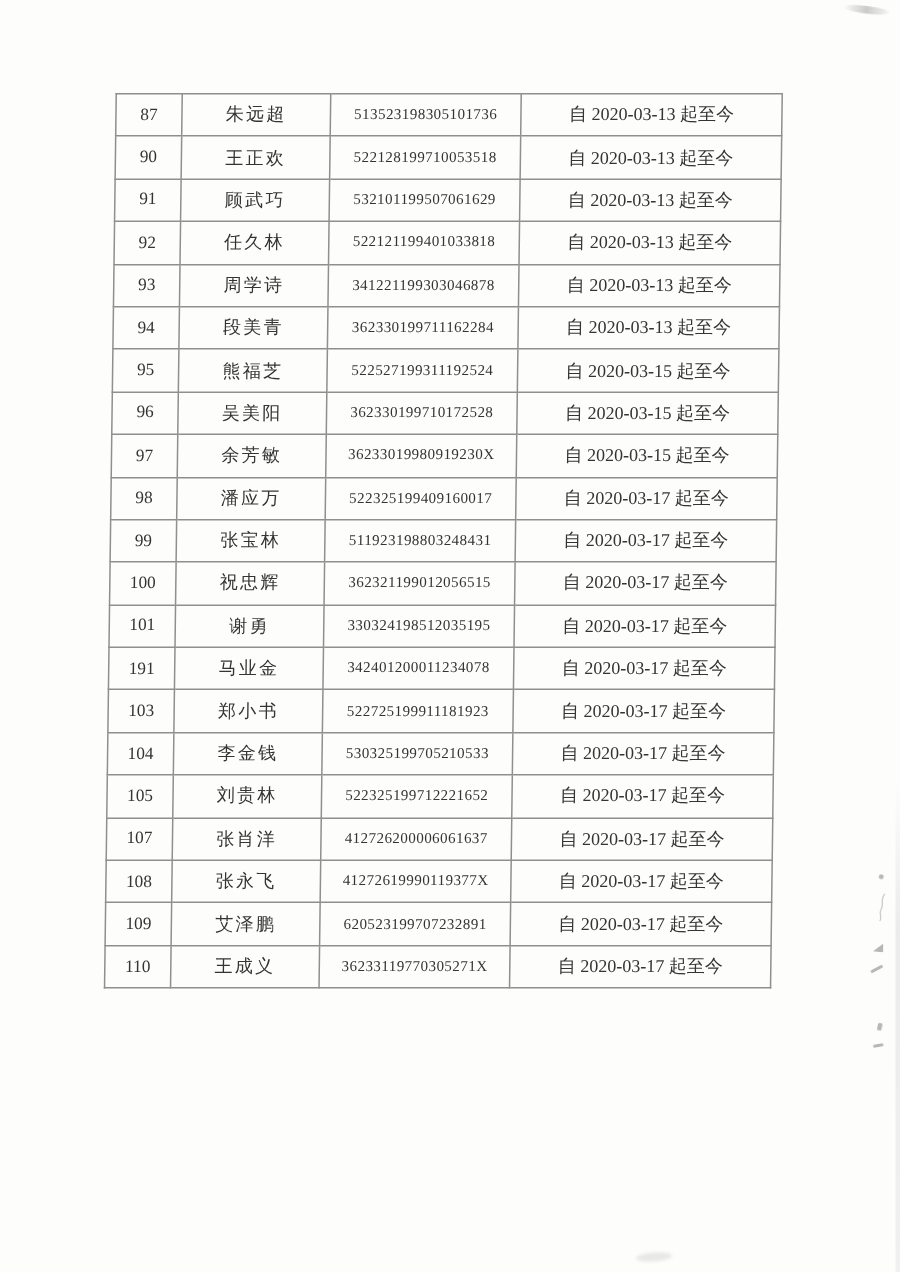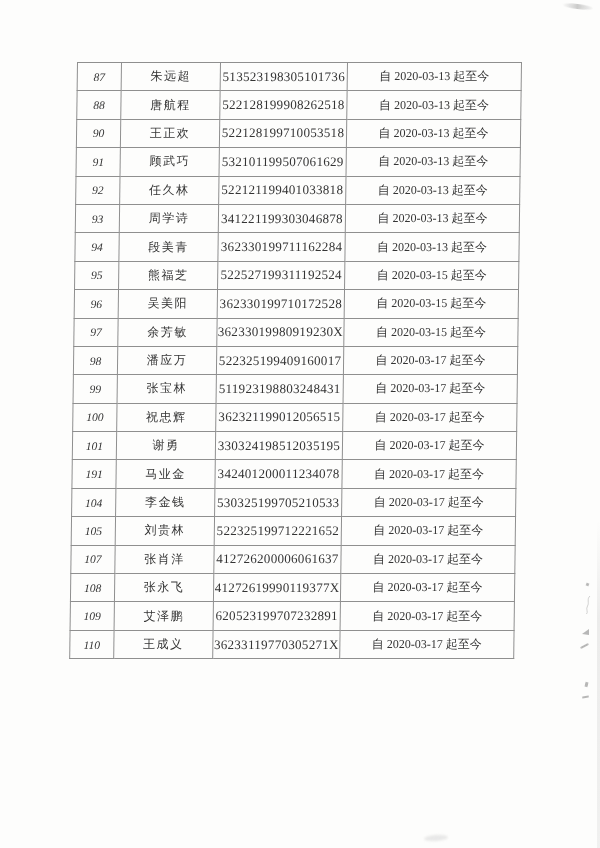--- a/index.html
+++ b/index.html
@@ -16,23 +16,23 @@
     transform:skewX(-0.75deg);transform-origin:0 0;
     border:1px solid #7d7d7d;
   }
   table.roster td{
     border:1px solid #8f8f8f;
     height:27.4px;padding:0;
     text-align:center;vertical-align:middle;
     color:#343434;
     white-space:nowrap;overflow:hidden;
   }
-  td.c-no{font-size:11.5px;font-style:italic;}
+  td.c-no{font-size:11.5px;}
   td.c-name{font-size:12px;letter-spacing:1.5px;margin-left:35px;}
-  td.c-id{font-size:13px;letter-spacing:0.3px;}
+  td.c-id{font-size:10px;letter-spacing:0.3px;}
   td.c-period{font-size:12px;}
   
   .artifact{position:absolute;pointer-events:none;}
   .streak-tr{
     left:562px;top:4px;width:31px;height:5px;border-radius:50%;
     background:linear-gradient(90deg,rgba(170,170,170,0),rgba(140,140,140,0.45),rgba(170,170,170,0.08));
     transform:rotate(7deg);filter:blur(0.5px);
   }
   .mark{background:#7e7e7e;opacity:0.55;filter:blur(0.3px);}
   .mark-a{left:586px;top:583px;width:3px;height:3px;border-radius:1px;transform:rotate(20deg);}
@@ -63,26 +63,20 @@
       <col style="width:174px">
     </colgroup>
     <tbody>
         <tr>
           <td class="c-no">87</td>
           <td class="c-name">朱远超</td>
           <td class="c-id">513523198305101736</td>
           <td class="c-period">自 2020-03-13 起至今</td>
         </tr>
         <tr>
-          <td class="c-no">88</td>
-          <td class="c-name">唐航程</td>
-          <td class="c-id">522128199908262518</td>
-          <td class="c-period">自 2020-03-13 起至今</td>
-        </tr>
-        <tr>
           <td class="c-no">90</td>
           <td class="c-name">王正欢</td>
           <td class="c-id">522128199710053518</td>
           <td class="c-period">自 2020-03-13 起至今</td>
         </tr>
         <tr>
           <td class="c-no">91</td>
           <td class="c-name">顾武巧</td>
           <td class="c-id">532101199507061629</td>
           <td class="c-period">自 2020-03-13 起至今</td>
@@ -144,20 +138,26 @@
         <tr>
           <td class="c-no">101</td>
           <td class="c-name">谢勇</td>
           <td class="c-id">330324198512035195</td>
           <td class="c-period">自 2020-03-17 起至今</td>
         </tr>
         <tr>
           <td class="c-no">191</td>
           <td class="c-name">马业金</td>
           <td class="c-id">342401200011234078</td>
+          <td class="c-period">自 2020-03-17 起至今</td>
+        </tr>
+        <tr>
+          <td class="c-no">103</td>
+          <td class="c-name">郑小书</td>
+          <td class="c-id">522725199911181923</td>
           <td class="c-period">自 2020-03-17 起至今</td>
         </tr>
         <tr>
           <td class="c-no">104</td>
           <td class="c-name">李金钱</td>
           <td class="c-id">530325199705210533</td>
           <td class="c-period">自 2020-03-17 起至今</td>
         </tr>
         <tr>
           <td class="c-no">105</td>

